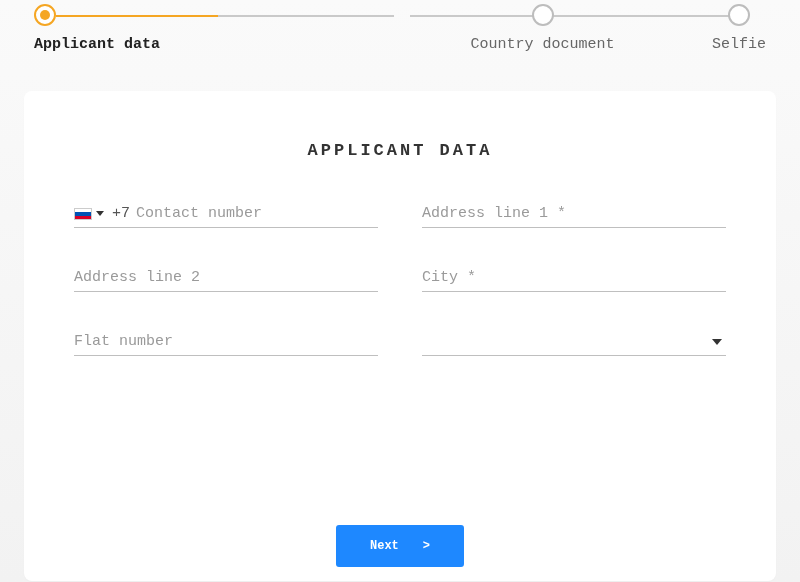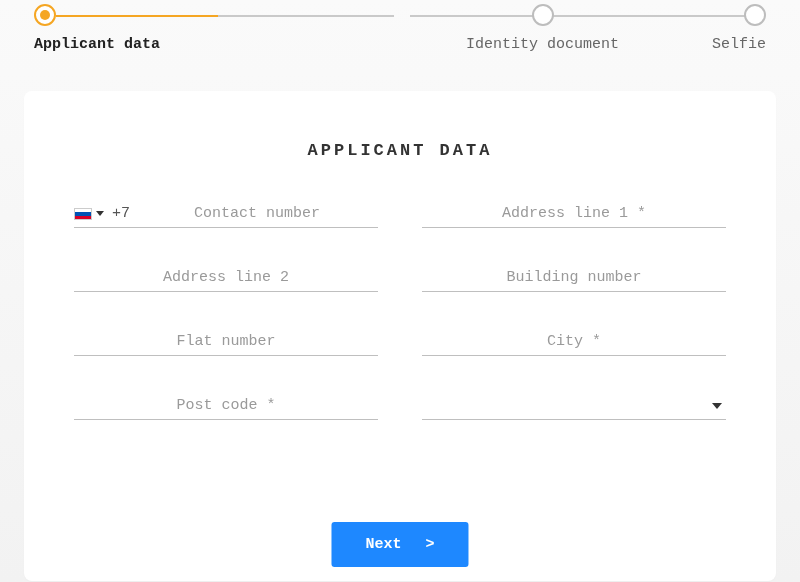--- a/index.html
+++ b/index.html
@@ -17,21 +17,21 @@
     position: relative;
   }
   .step {
     display: flex;
     flex-direction: column;
     align-items: center;
     position: relative;
   }
   .step.left { align-items: flex-start; flex: 1; }
   .step.center { align-items: center; flex: 1; }
-  .step.right { align-items: flex-end; }
+  .step.right { }
   .circle {
     width: 22px; height: 22px;
     border-radius: 50%;
     background: #fff;
     border: 2px solid #bdbdbd;
     position: relative;
     z-index: 2;
   }
   .circle.active {
     border: 2px solid #f5a623;
@@ -101,21 +101,20 @@
     align-items: center;
   }
   .field input {
     border: none;
     outline: none;
     width: 100%;
     font-size: 15px;
     color: #333;
     background: transparent;
     padding: 2px 0;
-    text-align: center;
   }
   .field input::placeholder {
     color: #9a9a9a;
   }
   .phone-prefix {
     display: flex;
     align-items: center;
     gap: 4px;
     margin-right: 6px;
     flex-shrink: 0;
@@ -149,21 +148,21 @@
     pointer-events: none;
   }
   .next-btn {
     position: absolute;
     bottom: 14px;
     left: 50%;
     transform: translateX(-50%);
     background: #1e88ff;
     color: #fff;
     border: none;
-    font-size: 15px;
+    font-size: 12px;
     font-weight: 600;
     padding: 14px 34px;
     border-radius: 3px;
     cursor: pointer;
     display: flex;
     align-items: center;
     gap: 24px;
   }
   .next-btn .chev {
     font-weight: 700;
@@ -175,21 +174,21 @@
 <div class="stepper">
   <div class="line seg1"></div>
   <div class="line seg2"></div>
 
   <div class="step left">
     <div class="circle active"></div>
     <div class="step-label active">Applicant data</div>
   </div>
   <div class="step center">
     <div class="circle"></div>
-    <div class="step-label">Identity document</div>
+    <div class="step-label">Country document</div>
   </div>
   <div class="step right">
     <div class="circle"></div>
     <div class="step-label">Selfie</div>
   </div>
 </div>
 
 <div class="card">
   <div class="form-title">APPLICANT DATA</div>
 
@@ -205,36 +204,30 @@
     </div>
 
     <div class="field">
       <input type="text" placeholder="Address line 1 *" style="">
     </div>
 
     <div class="field">
       <input type="text" placeholder="Address line 2" style="">
     </div>
 
-    <div class="field">
-      <input type="text" placeholder="Building number" style="">
+
+    <div class="field">
+      <input type="text" placeholder="City *" style="">
     </div>
 
     <div class="field">
       <input type="text" placeholder="Flat number" style="">
     </div>
 
-    <div class="field">
-      <input type="text" placeholder="City *" style="">
-    </div>
-
-
-    <div class="field">
-      <input type="text" placeholder="Post code *" style="">
-    </div>
+
 
     <div class="field">
       <span class="select-caret"></span>
     </div>
 
   </div>
 
   <button class="next-btn">
     <span>Next</span>
     <span class="chev">&gt;</span>

